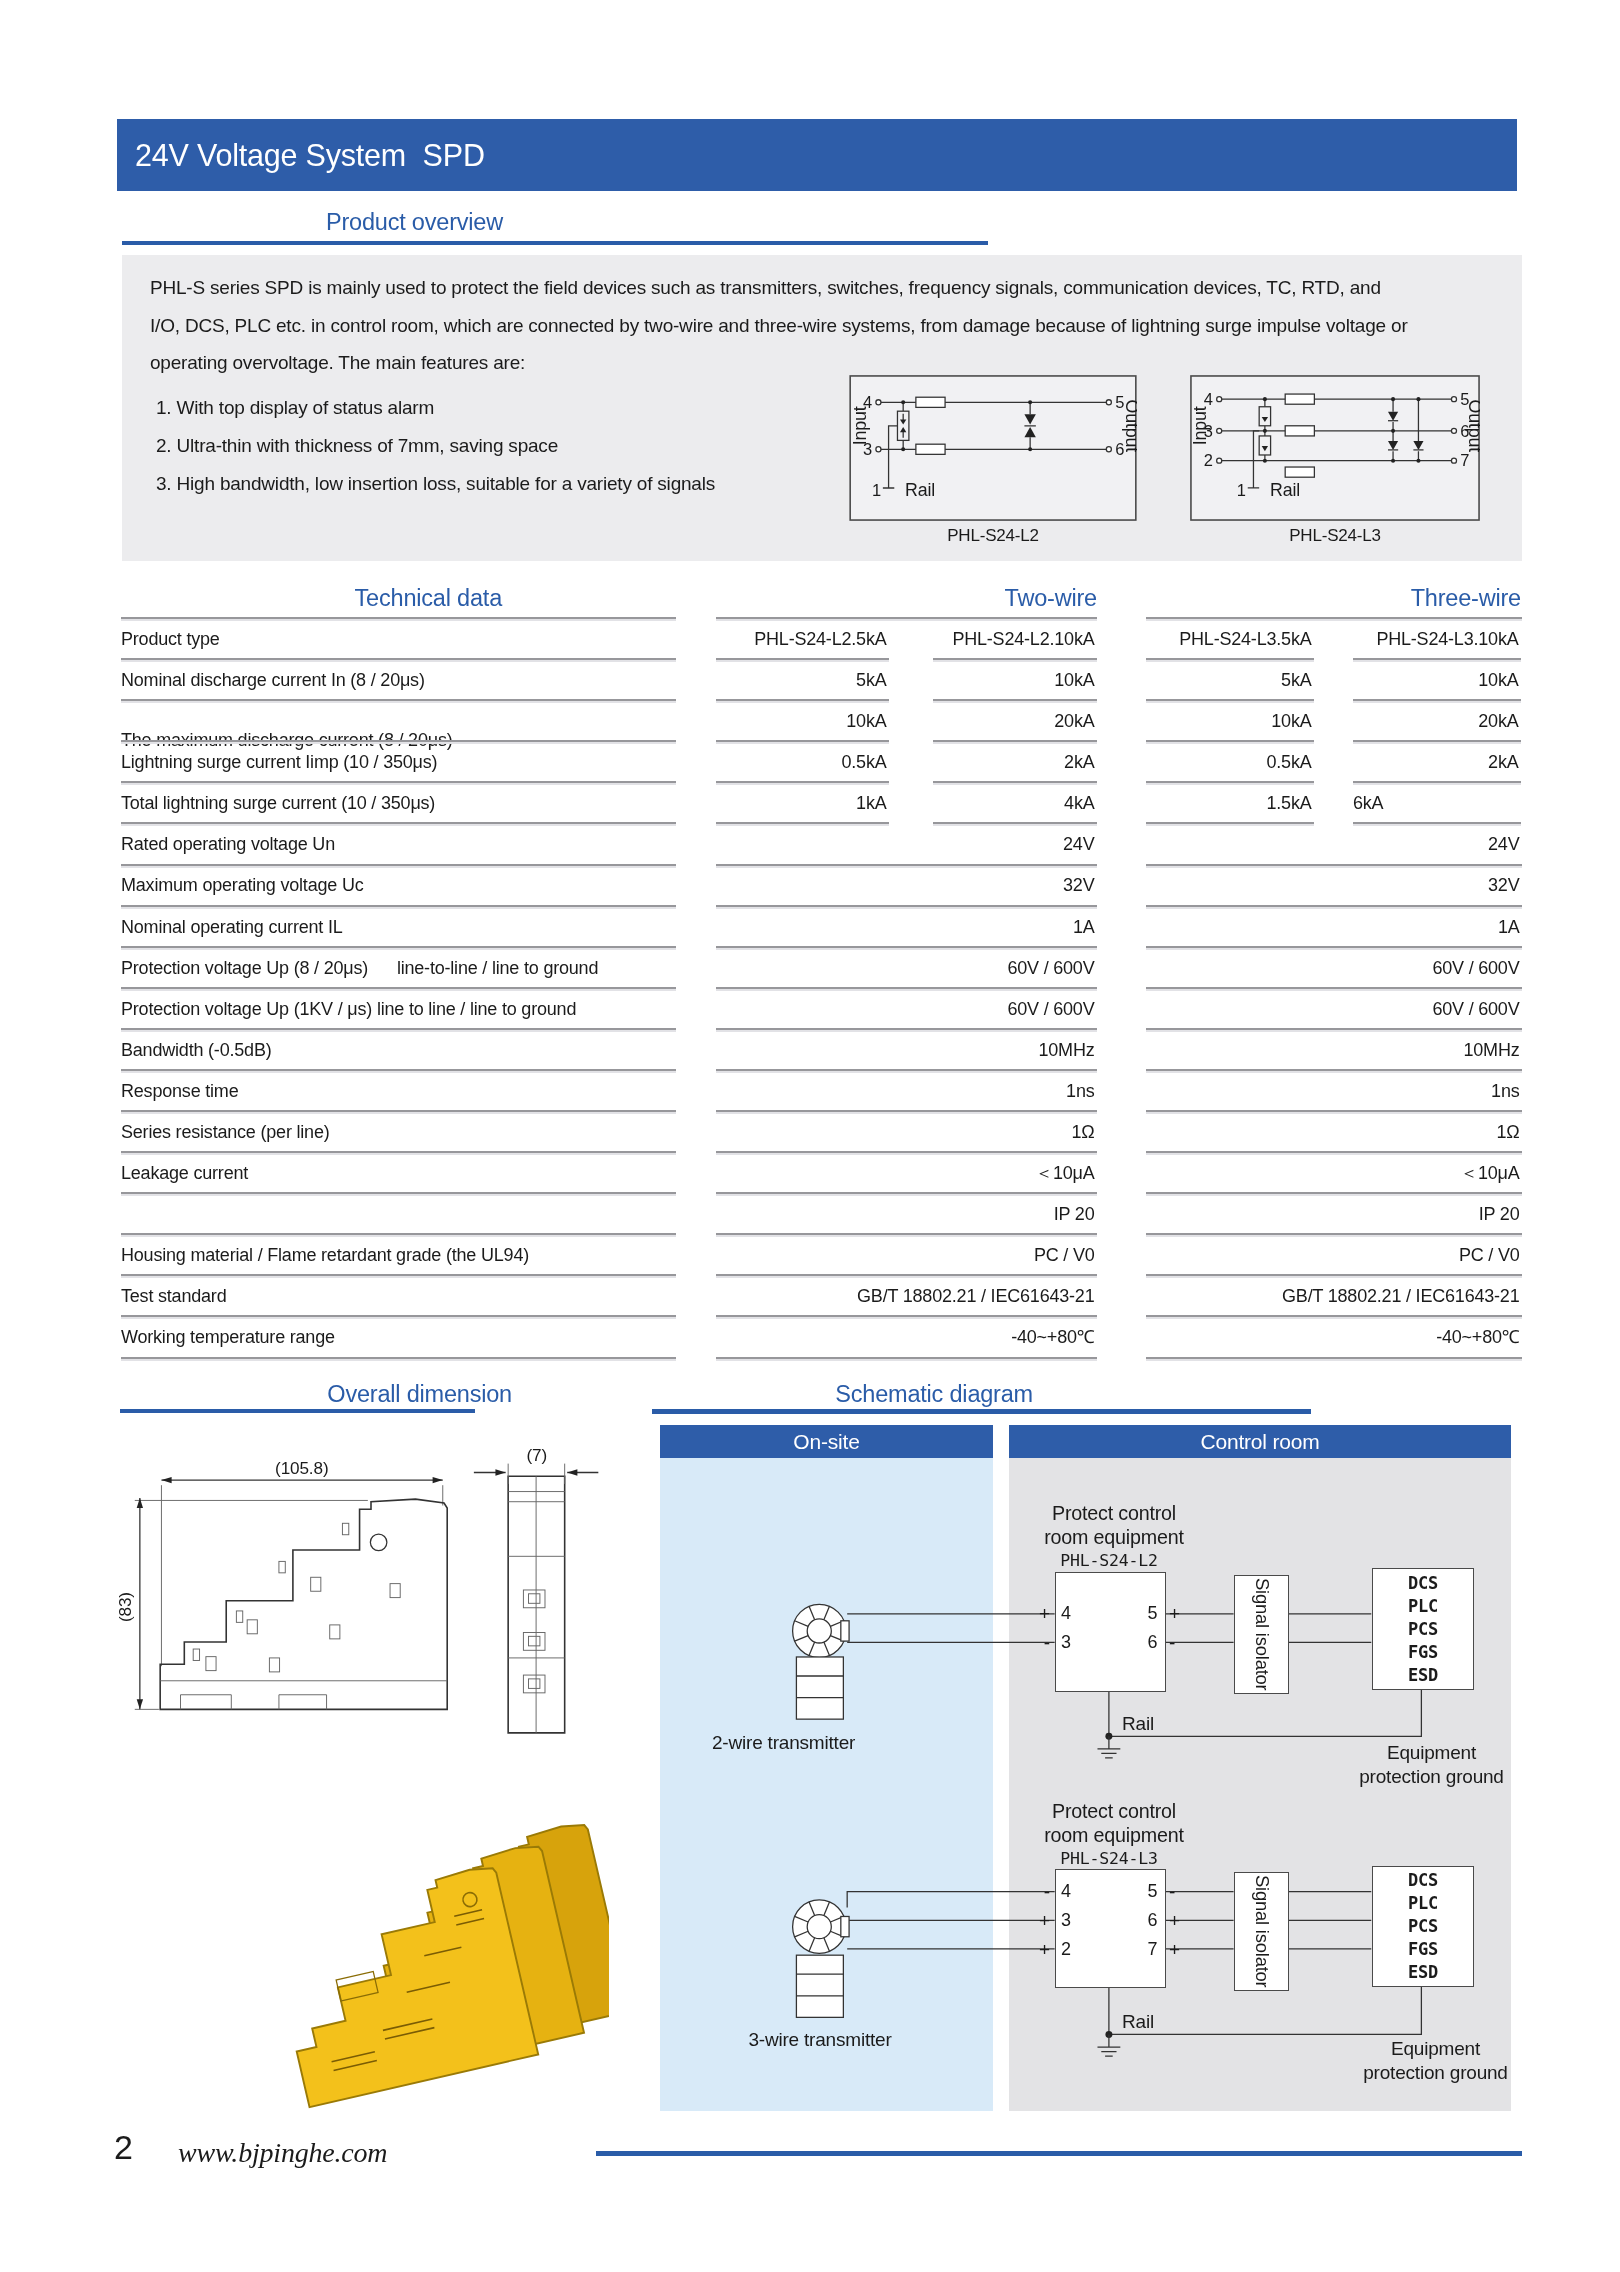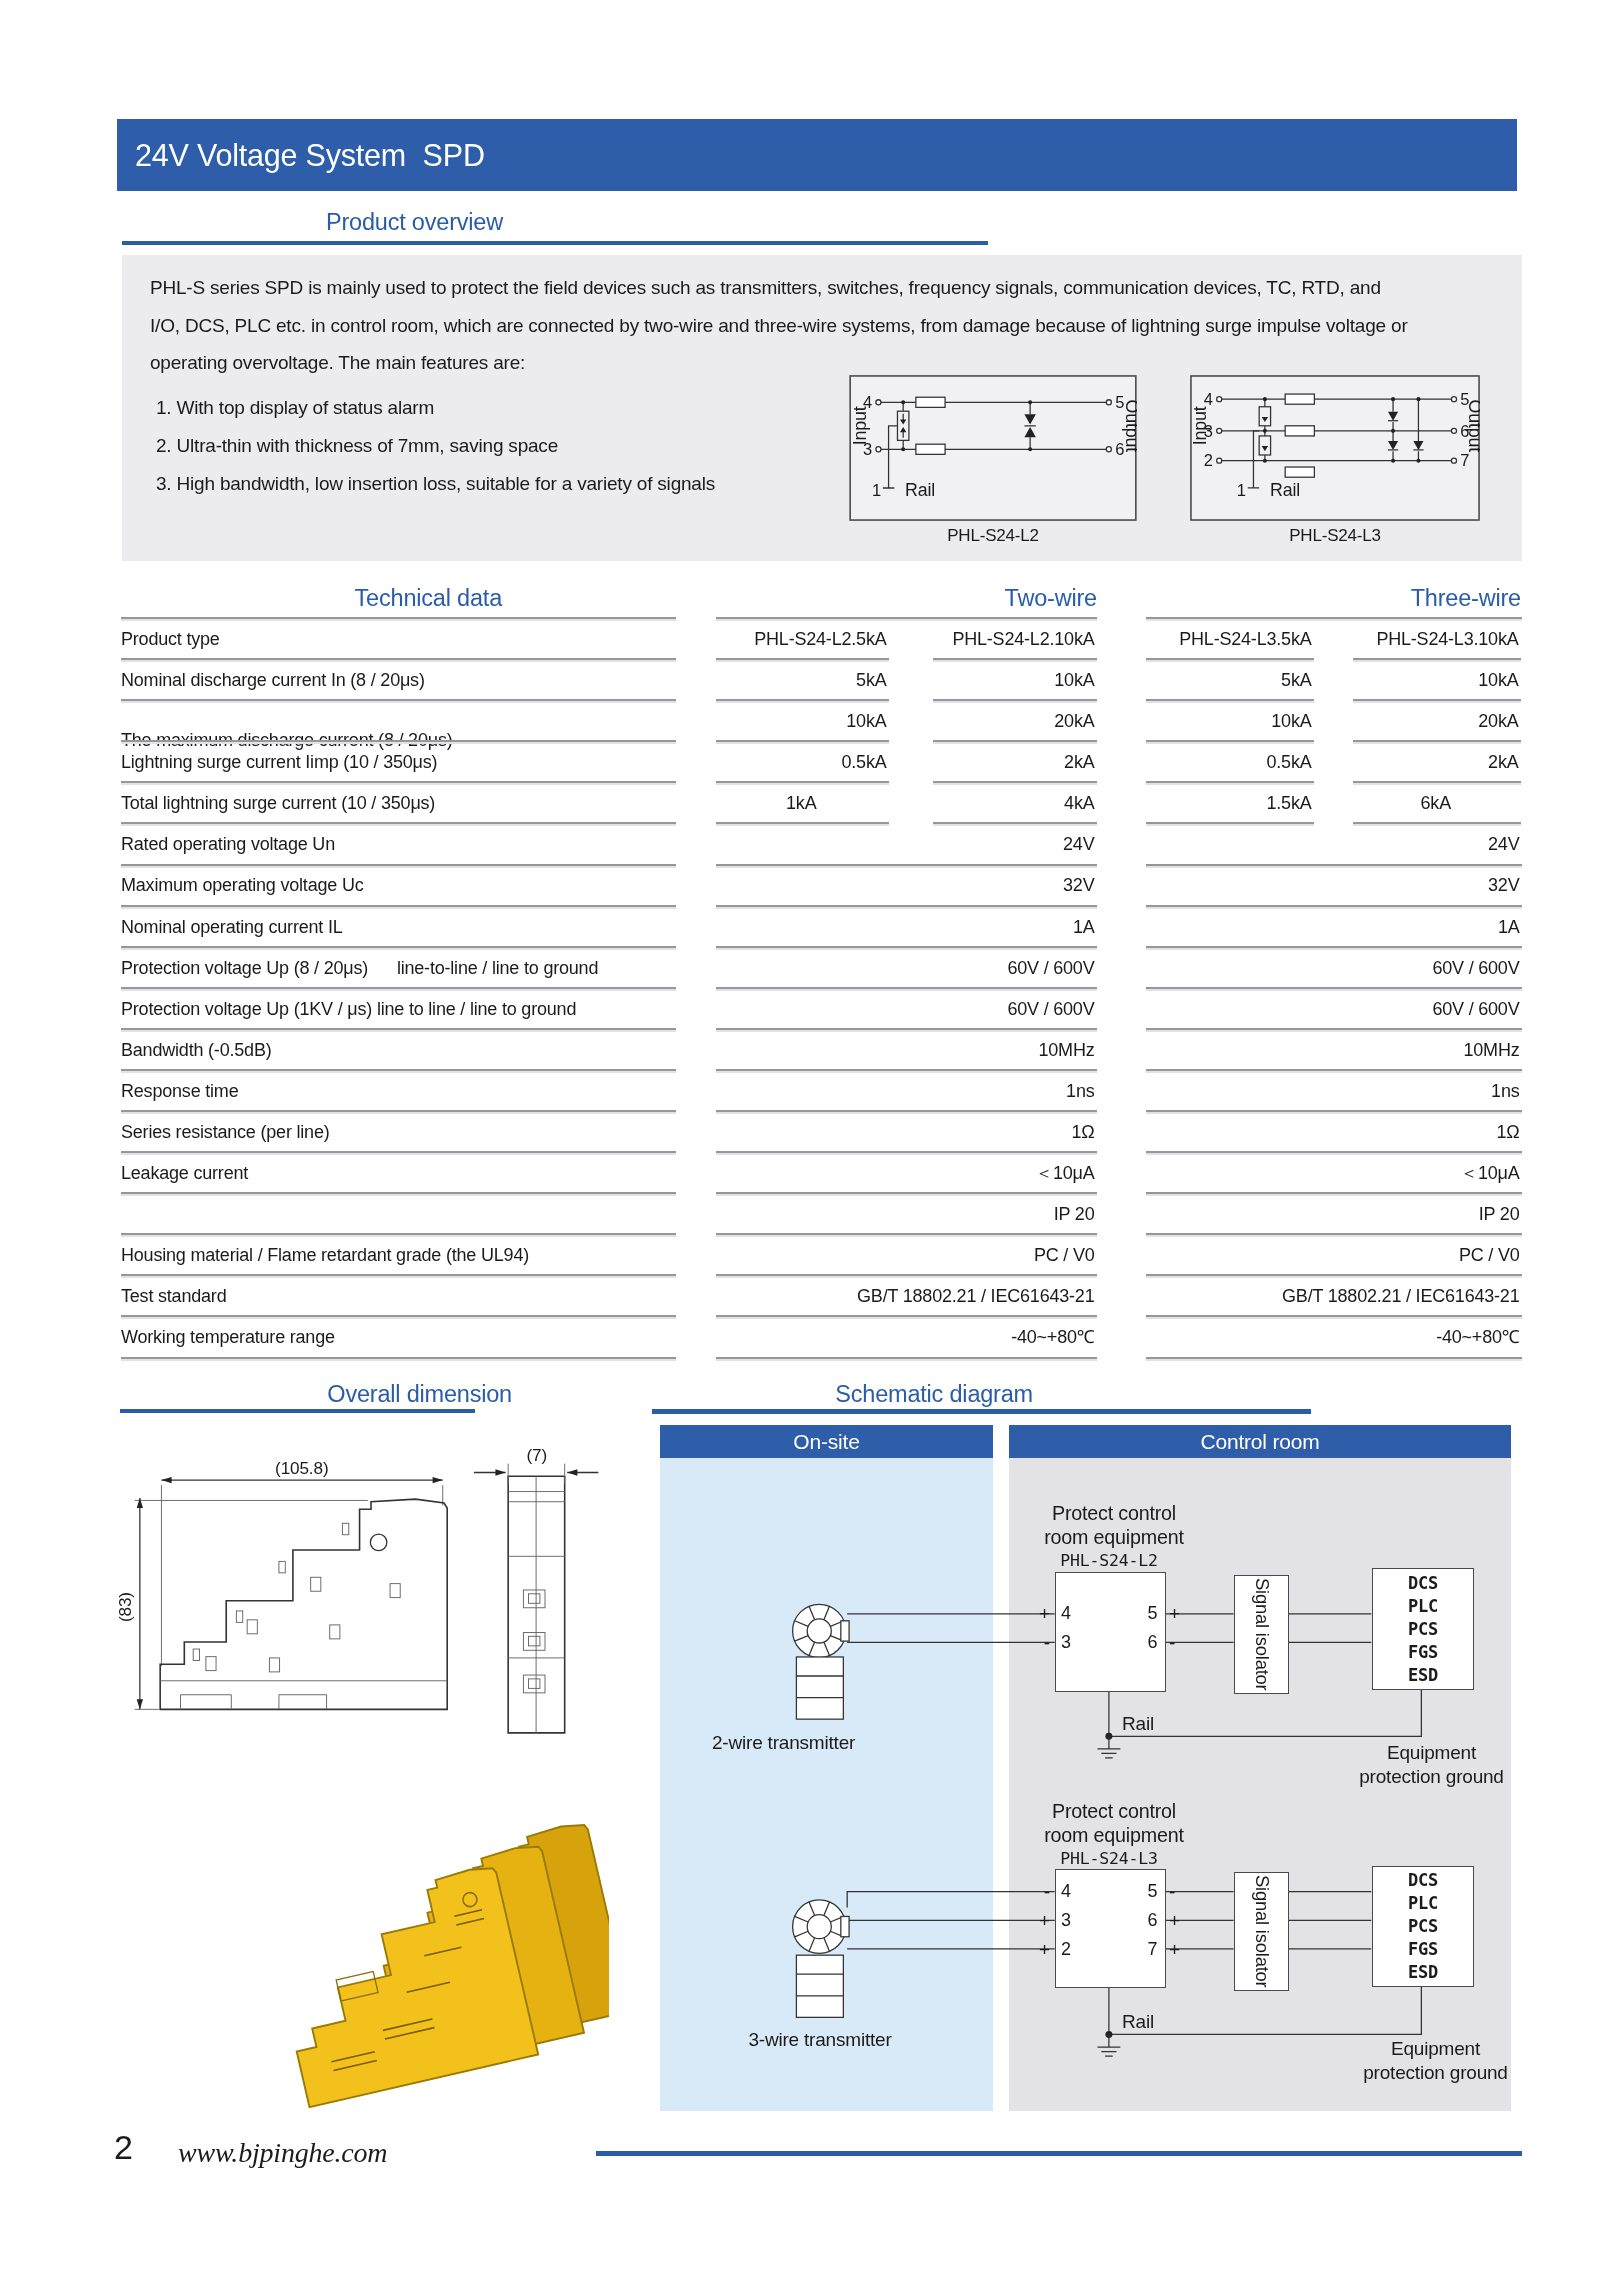--- a/index.html
+++ b/index.html
@@ -211,24 +211,24 @@
     <div class="abs" style="left: 716px; top: 701px; width: 173px; height: 41px; line-height: 41px; font-size: 18px; text-align: right; padding-right: 2.5px; box-sizing: border-box;">10kA</div>
     <div class="abs" style="left: 933px; top: 701px; width: 164px; height: 41px; line-height: 41px; font-size: 18px; text-align: right; padding-right: 2.5px; box-sizing: border-box;">20kA</div>
     <div class="abs" style="left: 1146px; top: 701px; width: 168px; height: 41px; line-height: 41px; font-size: 18px; text-align: right; padding-right: 2.5px; box-sizing: border-box;">10kA</div>
     <div class="abs" style="left: 1353px; top: 701px; width: 168px; height: 41px; line-height: 41px; font-size: 18px; text-align: right; padding-right: 2.5px; box-sizing: border-box;">20kA</div>
     <div class="abs" style="left: 121px; top: 742px; width: 559px; height: 41px; line-height: 41px; font-size: 18px; white-space: pre;">Lightning surge current Iimp (10 / 350μs)</div>
     <div class="abs" style="left: 716px; top: 742px; width: 173px; height: 41px; line-height: 41px; font-size: 18px; text-align: right; padding-right: 2.5px; box-sizing: border-box;">0.5kA</div>
     <div class="abs" style="left: 933px; top: 742px; width: 164px; height: 41px; line-height: 41px; font-size: 18px; text-align: right; padding-right: 2.5px; box-sizing: border-box;">2kA</div>
     <div class="abs" style="left: 1146px; top: 742px; width: 168px; height: 41px; line-height: 41px; font-size: 18px; text-align: right; padding-right: 2.5px; box-sizing: border-box;">0.5kA</div>
     <div class="abs" style="left: 1353px; top: 742px; width: 168px; height: 41px; line-height: 41px; font-size: 18px; text-align: right; padding-right: 2.5px; box-sizing: border-box;">2kA</div>
     <div class="abs" style="left: 121px; top: 783px; width: 559px; height: 41px; line-height: 41px; font-size: 18px; white-space: pre;">Total lightning surge current (10 / 350μs)</div>
-    <div class="abs" style="left: 716px; top: 783px; width: 173px; height: 41px; line-height: 41px; font-size: 18px; text-align: center; padding-right: 2.5px; box-sizing: border-box;">1kA</div>
+    <div class="abs" style="left: 716px; top: 783px; width: 173px; height: 41px; line-height: 41px; font-size: 18px; text-align: right; padding-right: 2.5px; box-sizing: border-box;">1kA</div>
     <div class="abs" style="left: 933px; top: 783px; width: 164px; height: 41px; line-height: 41px; font-size: 18px; text-align: right; padding-right: 2.5px; box-sizing: border-box;">4kA</div>
     <div class="abs" style="left: 1146px; top: 783px; width: 168px; height: 41px; line-height: 41px; font-size: 18px; text-align: right; padding-right: 2.5px; box-sizing: border-box;">1.5kA</div>
-    <div class="abs" style="left: 1353px; top: 783px; width: 168px; height: 29px; line-height: 41px; font-size: 18px; text-align: center; padding-right: 2.5px; box-sizing: border-box;">6kA</div>
+    <div class="abs" style="left: 1353px; top: 783px; width: 168px; height: 29px; line-height: 41px; font-size: 18px; text-align: left; padding-right: 2.5px; box-sizing: border-box;">6kA</div>
     <div class="abs" style="left: 121px; top: 824px; width: 559px; height: 41px; line-height: 41px; font-size: 18px; white-space: pre;">Rated operating voltage Un</div>
     <div class="abs" style="left: 716px; top: 824px; width: 381px; height: 41px; line-height: 41px; font-size: 18px; text-align: right; padding-right: 2.5px; box-sizing: border-box;">24V</div>
     <div class="abs" style="left: 1146px; top: 824px; width: 376px; height: 41px; line-height: 41px; font-size: 18px; text-align: right; padding-right: 2.5px; box-sizing: border-box;">24V</div>
     <div class="abs" style="left: 121px; top: 865px; width: 559px; height: 41px; line-height: 41px; font-size: 18px; white-space: pre;">Maximum operating voltage Uc</div>
     <div class="abs" style="left: 716px; top: 865px; width: 381px; height: 41px; line-height: 41px; font-size: 18px; text-align: right; padding-right: 2.5px; box-sizing: border-box;">32V</div>
     <div class="abs" style="left: 1146px; top: 865px; width: 376px; height: 41px; line-height: 41px; font-size: 18px; text-align: right; padding-right: 2.5px; box-sizing: border-box;">32V</div>
     <div class="abs" style="left: 121px; top: 907px; width: 559px; height: 41px; line-height: 41px; font-size: 18px; white-space: pre;">Nominal operating current IL</div>
     <div class="abs" style="left: 716px; top: 907px; width: 381px; height: 41px; line-height: 41px; font-size: 18px; text-align: right; padding-right: 2.5px; box-sizing: border-box;">1A</div>
     <div class="abs" style="left: 1146px; top: 907px; width: 376px; height: 41px; line-height: 41px; font-size: 18px; text-align: right; padding-right: 2.5px; box-sizing: border-box;">1A</div>
     <div class="abs" style="left: 121px; top: 948px; width: 559px; height: 41px; line-height: 41px; font-size: 18px; white-space: pre;">Protection voltage Up (8 / 20μs)      line-to-line / line to ground</div>

